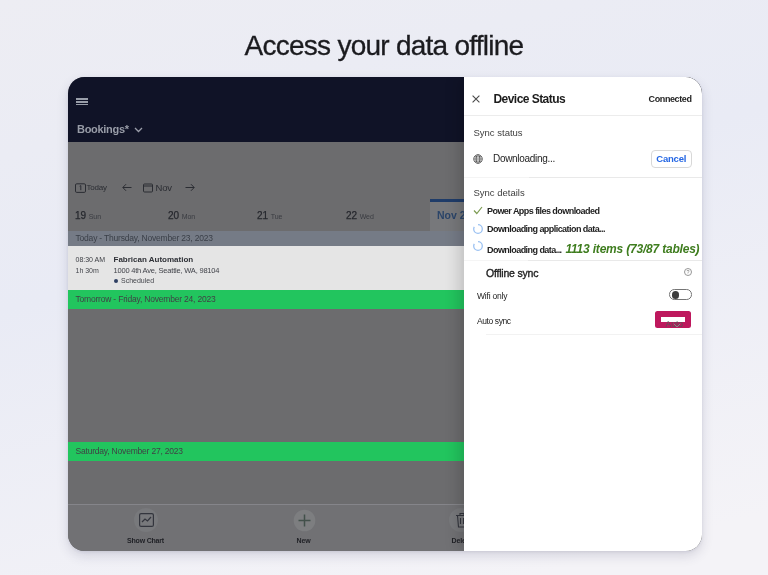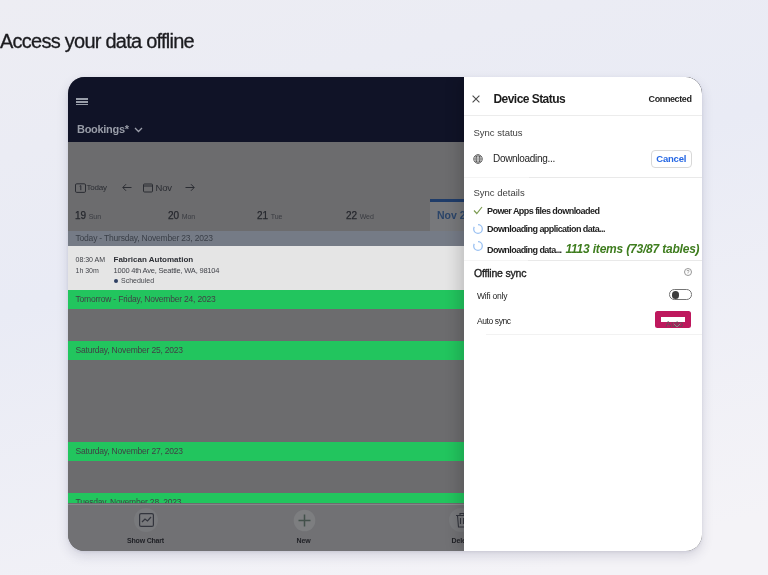--- a/index.html
+++ b/index.html
@@ -1,19 +1,19 @@
 <!DOCTYPE html>
 <html><head>
 <meta charset="utf-8">
 <style>
 *{margin:0;padding:0;box-sizing:border-box}
 html,body{width:768px;height:575px;overflow:hidden}
 body{font-family:"Liberation Sans",sans-serif;background:linear-gradient(165deg,#ededf3 0%,#e9ebf5 40%,#f4f3f7 92%);position:relative}
 .abs{position:absolute}
-.title{position:absolute;left:0;right:0;top:30px;font-size:20px;font-weight:400;letter-spacing:-0.75px;color:#1b1b1f;-webkit-text-stroke:0.3px #1b1b1f}
+.title{position:absolute;left:0;right:0;top:30px;text-align:center;font-size:28px;font-weight:400;letter-spacing:-0.75px;color:#1b1b1f;-webkit-text-stroke:0.3px #1b1b1f}
 .mock{position:absolute;left:67.5px;top:77px;width:634px;height:474px;border-radius:16.5px;overflow:hidden;background:#6c6c6e;box-shadow:0 5px 12px rgba(55,55,95,0.16),0 1px 3px rgba(55,55,95,0.10)}
 .nav{position:absolute;left:0;top:0;right:0;height:64.5px;background:#101327}
 .ham div{width:12.2px;height:1.5px;background:#999ea9;margin-bottom:1.3px}
 .bk{position:absolute;left:9.5px;top:46px;font-size:11px;font-weight:700;color:#989ca7;letter-spacing:-0.3px}
 .content{position:absolute;left:0;top:64.5px;right:0;bottom:47.5px;background:#6c6c6e}
 .tb{position:absolute;font-size:8px;letter-spacing:-0.2px;color:#2b2d33}
 .band{position:absolute;left:0;right:0;height:19px;background:#22c55e;font-size:8.5px;letter-spacing:-0.2px;color:#404145;line-height:19px;padding-left:8px}
 .dnum{font-size:10px;font-weight:400;-webkit-text-stroke:0.25px #26282e;color:#26282e}
 .dlab{font-size:7px;color:#3a3c42;margin-left:2.5px}
 .sel{position:absolute;left:362.5px;top:122px;right:0;height:31.5px;background:#77787b;border-top:3px solid #1f3c69;color:#2b4569;font-weight:700;font-size:10.5px;line-height:27px;padding-left:7px}
@@ -69,23 +69,21 @@
   <div class="sel">Nov 2</div>
   <div class="band" style="top:153.5px;height:15px;line-height:15px;background:#757b86;color:#3b4049">Today - Thursday, November 23, 2023</div>
   <div class="abs" style="left:0;top:168.5px;right:0;height:44.4px;background:#e5e5e5">
     <div class="abs" style="left:8px;top:10px;font-size:7px;color:#3e4046">08:30 AM</div>
     <div class="abs" style="left:8px;top:21px;font-size:7px;color:#44464c">1h 30m</div>
     <div class="abs" style="left:46px;top:9.5px;font-size:8px;font-weight:700;color:#2e3036">Fabrican Automation</div>
     <div class="abs" style="left:46px;top:20.5px;font-size:7.5px;letter-spacing:-0.2px;color:#404249">1000 4th Ave, Seattle, WA, 98104</div>
     <div class="abs" style="left:46px;top:31.5px;font-size:7px;color:#44464c"><span style="display:inline-block;width:4.5px;height:4.5px;border-radius:50%;background:#2f3f63;margin-right:3px"></span>Scheduled</div>
   </div>
   <div class="band" style="top:212.9px">Tomorrow - Friday, November 24, 2023</div>
-  <div class="band" style="top:263.5px">Saturday, November 25, 2023</div>
   <div class="band" style="top:365px">Saturday, November 27, 2023</div>
-  <div class="band" style="top:415.6px;height:10.4px;overflow:hidden">Tuesday, November 28, 2023</div>
   <div class="bar">
     <div class="abs" style="left:66px;top:3px;width:24px;height:24px;border-radius:50%;background:#78797c"></div>
     <svg class="abs" style="left:71px;top:8px" width="15" height="14" viewBox="0 0 15 14">
         <rect x="0.6" y="0.6" width="13.8" height="12.8" rx="1.5" fill="none" stroke="#33353d" stroke-width="1.2"></rect>
         <path d="M3 9l3-3l2.5 2L12 4" fill="none" stroke="#33353d" stroke-width="1.2"></path>
       </svg>
     <div class="blab" style="left:38px;top:32.5px;width:80px">Show Chart</div>
     <svg class="abs" style="left:225px;top:4px" width="23" height="23" viewBox="0 0 23 23">
         <circle cx="11.5" cy="11.5" r="10.8" fill="#7d7e80"></circle>
         <path d="M11.5 5.5v12M5.5 11.5h12" stroke="#42504a" stroke-width="1.5"></path>
@@ -121,21 +119,21 @@
     <div class="p-t" style="left:23px;top:129px;font-size:9px;letter-spacing:-0.55px;font-weight:700;color:#222">Power Apps files downloaded</div>
     <svg class="abs" style="left:9px;top:146.5px" width="10" height="10" viewBox="0 0 10 10">
         <circle cx="5" cy="5" r="4.3" fill="none" stroke="#9cc2f2" stroke-width="1.3" stroke-dasharray="22 5" transform="rotate(-90 5 5)"></circle>
       </svg>
     <div class="p-t" style="left:23px;top:146.8px;font-size:9px;letter-spacing:-0.55px;font-weight:700;color:#222">Downloading application data...</div>
     <svg class="abs" style="left:9px;top:164.2px" width="10" height="10" viewBox="0 0 10 10">
         <circle cx="5" cy="5" r="4.3" fill="none" stroke="#9cc2f2" stroke-width="1.3" stroke-dasharray="22 5" transform="rotate(-90 5 5)"></circle>
       </svg>
     <div class="p-t" style="left:23px;top:164.5px;font-size:9px;letter-spacing:-0.55px;font-weight:700;color:#222">Downloading data...&nbsp;&nbsp;<i style="font-size:12px;letter-spacing:-0.2px;font-weight:700;color:#3f7d1f">1113 items (73/87 tables)</i></div>
     <div class="hr" style="top:183.4px;background:linear-gradient(90deg,#f5f5f5 0,#f5f5f5 64px,#e9e9e9 64px)"></div>
-    <div class="p-t" style="left:10px;top:189.5px;font-size:10.5px;letter-spacing:-0.2px;font-weight:400;-webkit-text-stroke:0.35px #1d1d1d;color:#1d1d1d">Offline sync</div>
+    <div class="p-t" style="left:22px;top:189.5px;font-size:10.5px;letter-spacing:-0.2px;font-weight:400;-webkit-text-stroke:0.35px #1d1d1d;color:#1d1d1d">Offline sync</div>
     <svg class="abs" style="left:219.5px;top:191.3px" width="8" height="8" viewBox="0 0 8 8">
         <circle cx="4" cy="4" r="3.5" fill="none" stroke="#8b8b8b" stroke-width="0.9"></circle>
         <text x="4" y="6" font-size="5.4" fill="#7c7c7c" text-anchor="middle" font-family="Liberation Sans">?</text>
       </svg>
     <div class="p-t" style="left:13px;top:214px;font-size:8.5px;letter-spacing:-0.2px;color:#1c1c1c">Wifi only</div>
     <div class="toggle">
         <i></i>
       </div>
     <div class="p-t" style="left:13px;top:238.5px;font-size:8.5px;letter-spacing:-0.4px;color:#1c1c1c">Auto sync</div>
     <div class="dd">Auto <svg width="8" height="5" viewBox="0 0 8 5" style="position:absolute;right:4.5px;top:6px">

